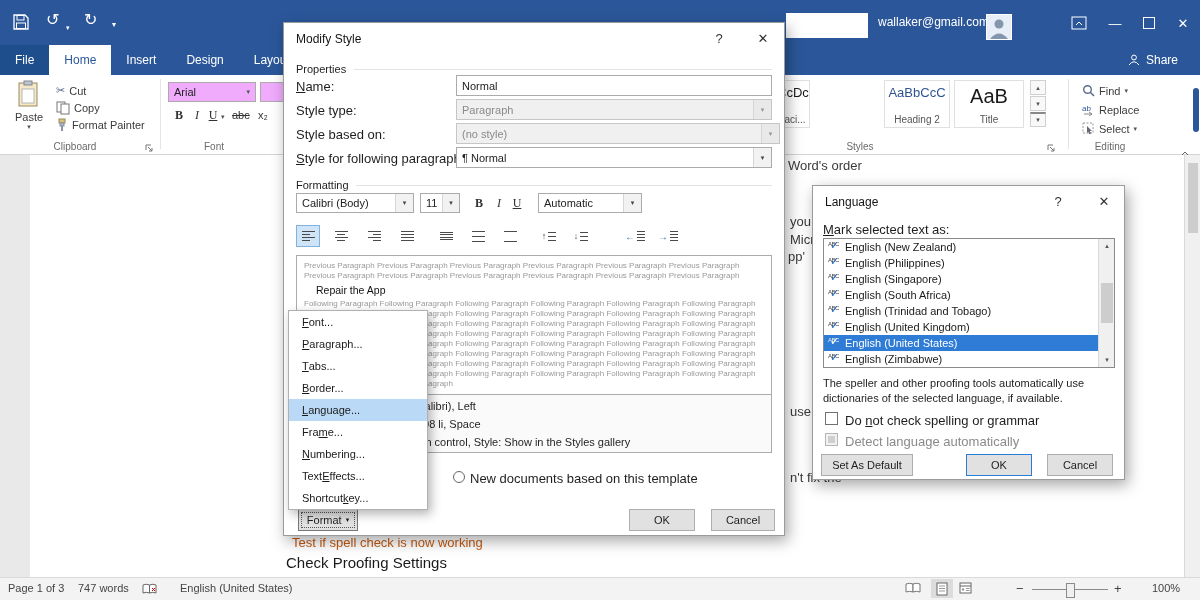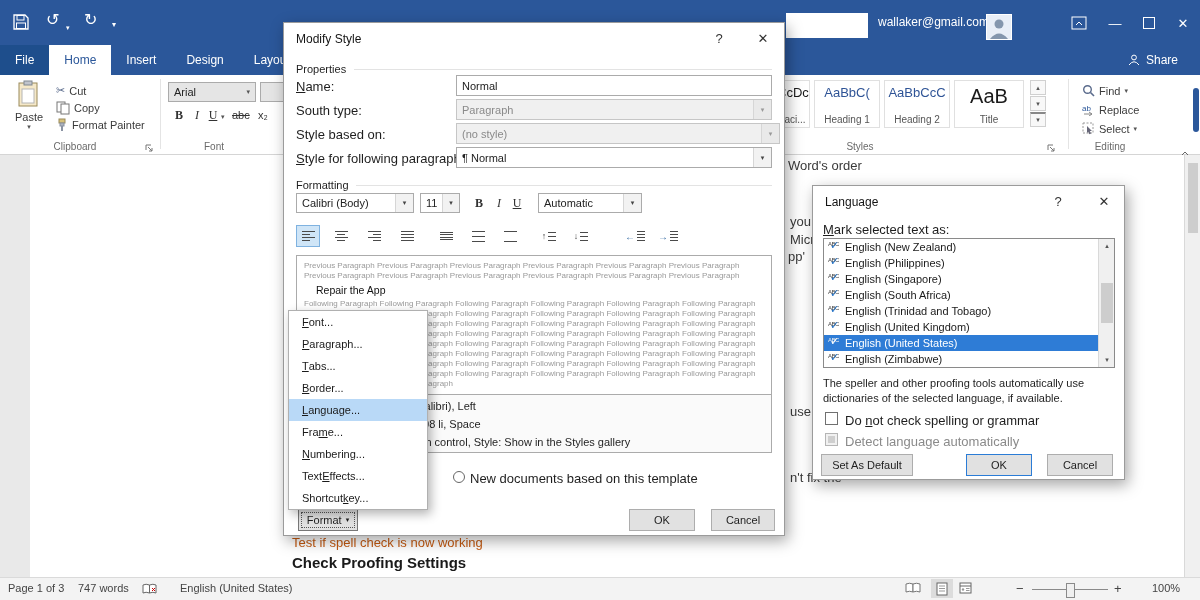--- a/index.html
+++ b/index.html
@@ -14,21 +14,21 @@
   
   .tabrow{left:0;top:45px;width:1200px;height:30px;background:#2b579a;display:flex}
   .tab{height:30px;display:flex;align-items:center;padding:0 15px;color:#fff;font-size:12px}
   .tab.active{background:#fff;color:#2b579a}
   .share{position:absolute;right:22px;top:45px;height:30px;display:flex;align-items:center;gap:5px;color:#fff;font-size:12px}
   
   .ribbon{left:0;top:75px;width:1200px;height:80px;background:#fff;border-bottom:1px solid #d5d5d5}
   .grp-label{font-size:10px;color:#6a6a6a;text-align:center}
   .vsep{width:1px;background:#e4e4e4}
   .rsmall{display:flex;align-items:center;gap:4px;font-size:11px;color:#3b3b3b;white-space:nowrap}
-  .combo{background:#e5e5e5;border:1px solid #ababab;font-size:11px;color:#222;display:flex;align-items:center;padding:0 5px;white-space:nowrap}
+  .combo{background:#f0abfc;border:1px solid #ababab;font-size:11px;color:#222;display:flex;align-items:center;padding:0 5px;white-space:nowrap}
   .combo .dd{margin-left:auto;color:#555;font-size:7px}
   .fbtn{display:flex;align-items:center;justify-content:center;font-size:12px;color:#333}
   .stitem{background:#fff;border:1px solid #e0e0e0;display:flex;flex-direction:column;align-items:center;justify-content:space-between;padding:4px 2px 2px}
   .stprev{font-size:13px;color:#1a1a1a;white-space:nowrap}
   .stprev.h{color:#2f5496}
   .stprev.t{font-size:20px}
   .stlab{font-size:10px;color:#555;white-space:nowrap;overflow:hidden;max-width:64px}
   .sgbtn{width:16px;height:15px;border:1px solid #d0d0d0;background:#f8f8f8;display:flex;align-items:center;justify-content:center;font-size:7px;color:#555}
   
   .docarea{left:0;top:155px;width:1200px;height:422px;background:#e9e9e9}
@@ -192,24 +192,20 @@
       </div>
     <div class="a fbtn" style="left:258px;top:31px;height:18px;font-size:11px">
         <span>x₂</span>
       </div>
     <div class="a grp-label" style="left:162px;top:66px;width:104px">Font</div>
 
     <div class="a stitem" style="left:744px;top:5px;width:66px;height:48px">
       <span class="stprev">AaBbCcDc</span>
       <span class="stlab">¶ No Spaci...</span>
     </div>
-    <div class="a stitem" style="left:814px;top:5px;width:66px;height:48px">
-      <span class="stprev h">AaBbC(</span>
-      <span class="stlab">Heading 1</span>
-    </div>
     <div class="a stitem" style="left:884px;top:5px;width:66px;height:48px">
       <span class="stprev h">AaBbCcC</span>
       <span class="stlab">Heading 2</span>
     </div>
     <div class="a stitem" style="left:954px;top:5px;width:70px;height:48px">
       <span class="stprev t">AaB</span>
       <span class="stlab">Title</span>
     </div>
     <div class="a sgbtn" style="left:1030px;top:5px">
         <span>▴</span>
@@ -263,21 +259,21 @@
 
   <div class="a docarea">
     <div class="a page"></div>
     <span class="frag" style="left:788px;top:3px">Word's order</span>
     <span class="frag" style="left:790px;top:59px">you</span>
     <span class="frag" style="left:790px;top:77px">Micr</span>
     <span class="frag" style="left:788px;top:94px">pp'</span>
     <span class="frag" style="left:790px;top:249px">use</span>
     <span class="frag" style="left:790px;top:315px">n't fix the</span>
     <span class="frag" style="left:292px;top:380px;color:#c55a11">Test if spell check is now working</span>
-    <span class="frag" style="left:292px;top:399px;font-size:15px;font-weight:bold;color:#1a1a1a">Check Proofing Settings</span>
+    <span class="frag" style="left:286px;top:399px;font-size:15px;font-weight:normal;color:#1a1a1a">Check Proofing Settings</span>
     <div class="a sb" style="left:1184px;top:0;width:16px;height:422px">
       <div class="a" style="left:3px;top:8px;width:10px;height:70px;background:#cdcdcd"></div>
     </div>
   </div>
 
   <div class="a statusbar">
     <span class="sbitem" style="left:8px">Page 1 of 3</span>
     <span class="sbitem" style="left:78px">747 words</span>
     <span class="sbitem" style="left:142px;top:5px">
       <svg width="16" height="12">
@@ -330,21 +326,21 @@
       </span>
 
     <span class="a sect" style="left:12px;top:40px">Properties</span>
     <div class="a hline" style="left:70px;top:46px;width:418px"></div>
 
     <span class="a lbl" style="left:12px;top:56px"><u>N</u>ame:</span>
     <div class="a tbox" style="left:172px;top:52px;width:316px;height:21px">
         <span>Normal</span>
       </div>
 
-    <span class="a lbl" style="left:12px;top:80px">South type:</span>
+    <span class="a lbl" style="left:12px;top:80px">Style type:</span>
     <div class="a wcombo dis" style="left:172px;top:76px;width:316px;height:21px">
       <span class="val">Paragraph</span>
       <span class="dbtn">▾</span>
     </div>
 
     <span class="a lbl" style="left:12px;top:104px">Style based on:</span>
     <div class="a wcombo dis" style="left:172px;top:100px;width:324px;height:21px">
       <span class="val">(no style)</span>
       <span class="dbtn">▾</span>
     </div>

